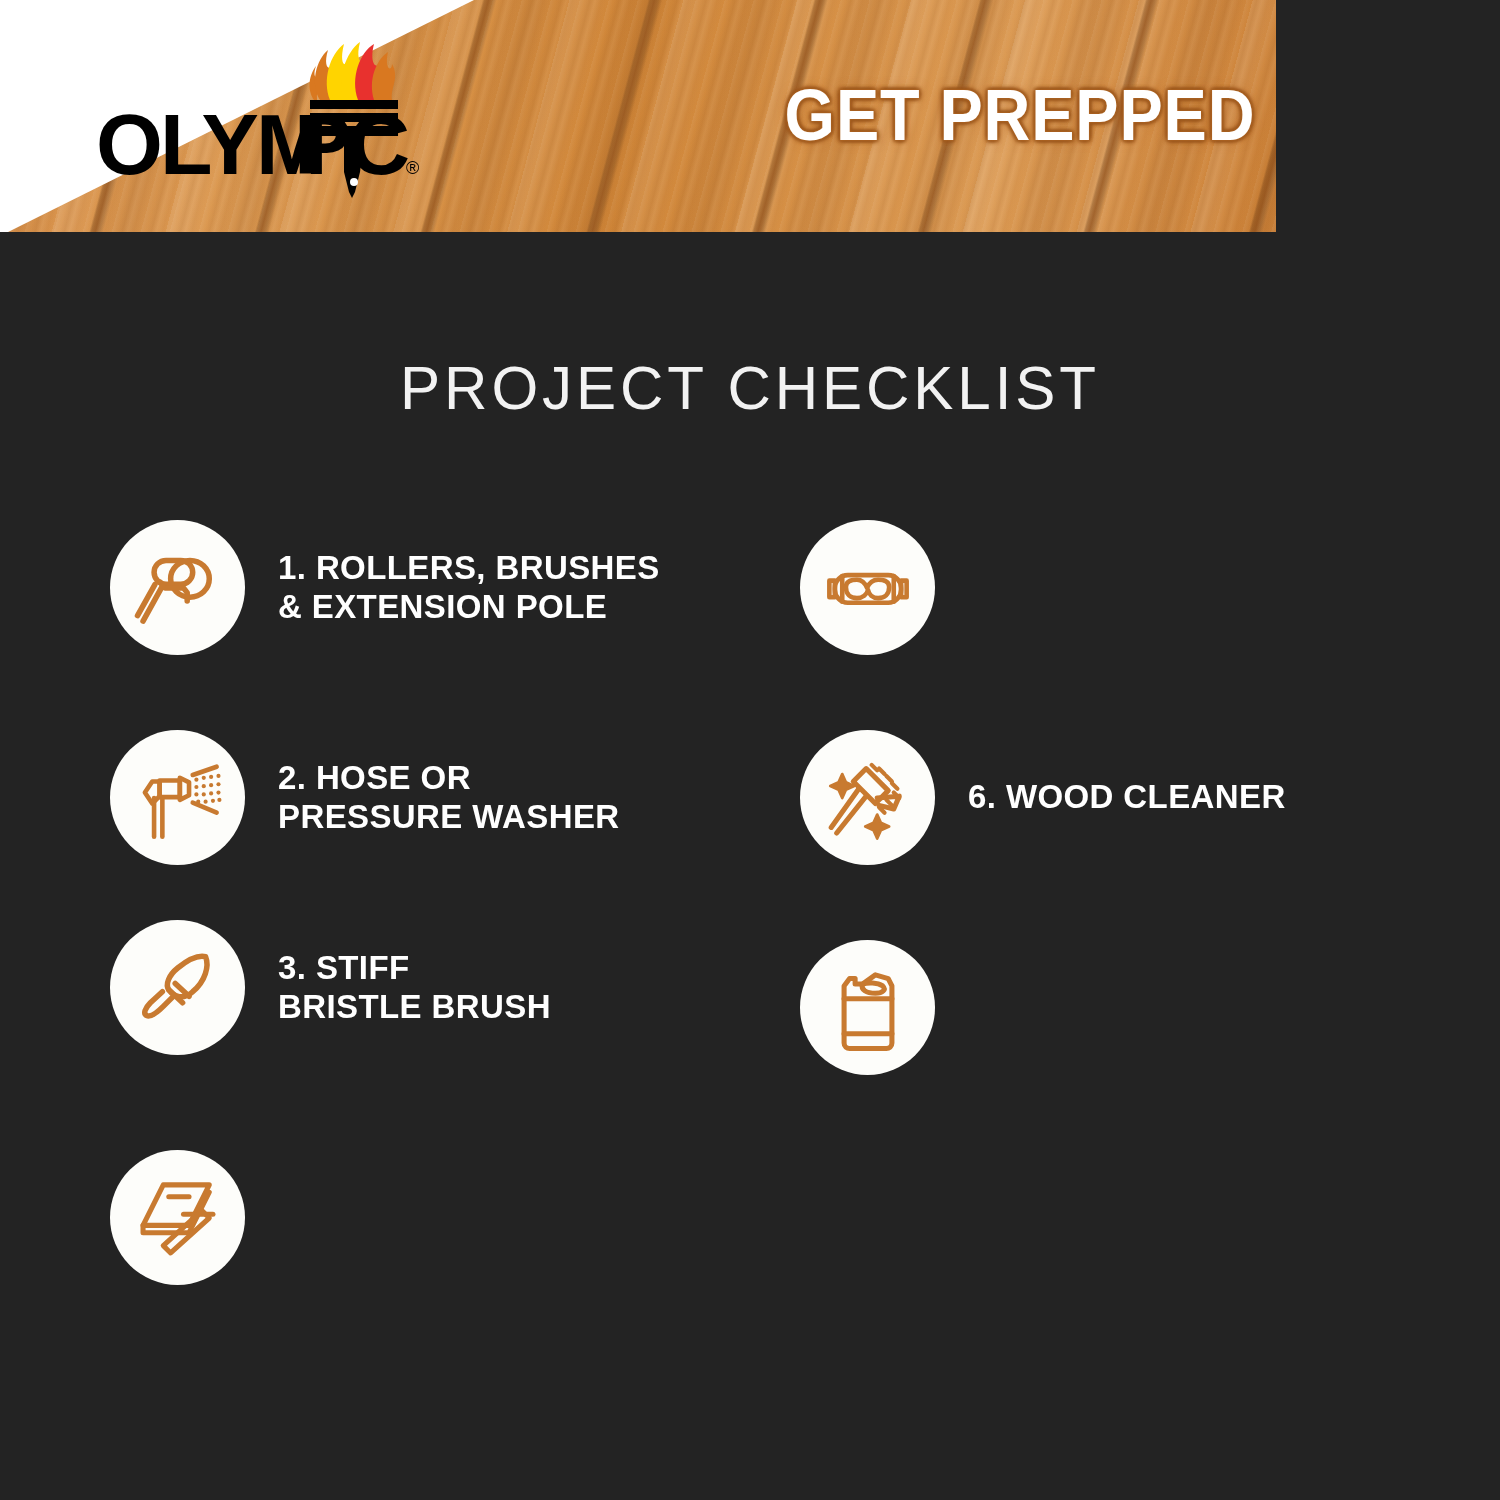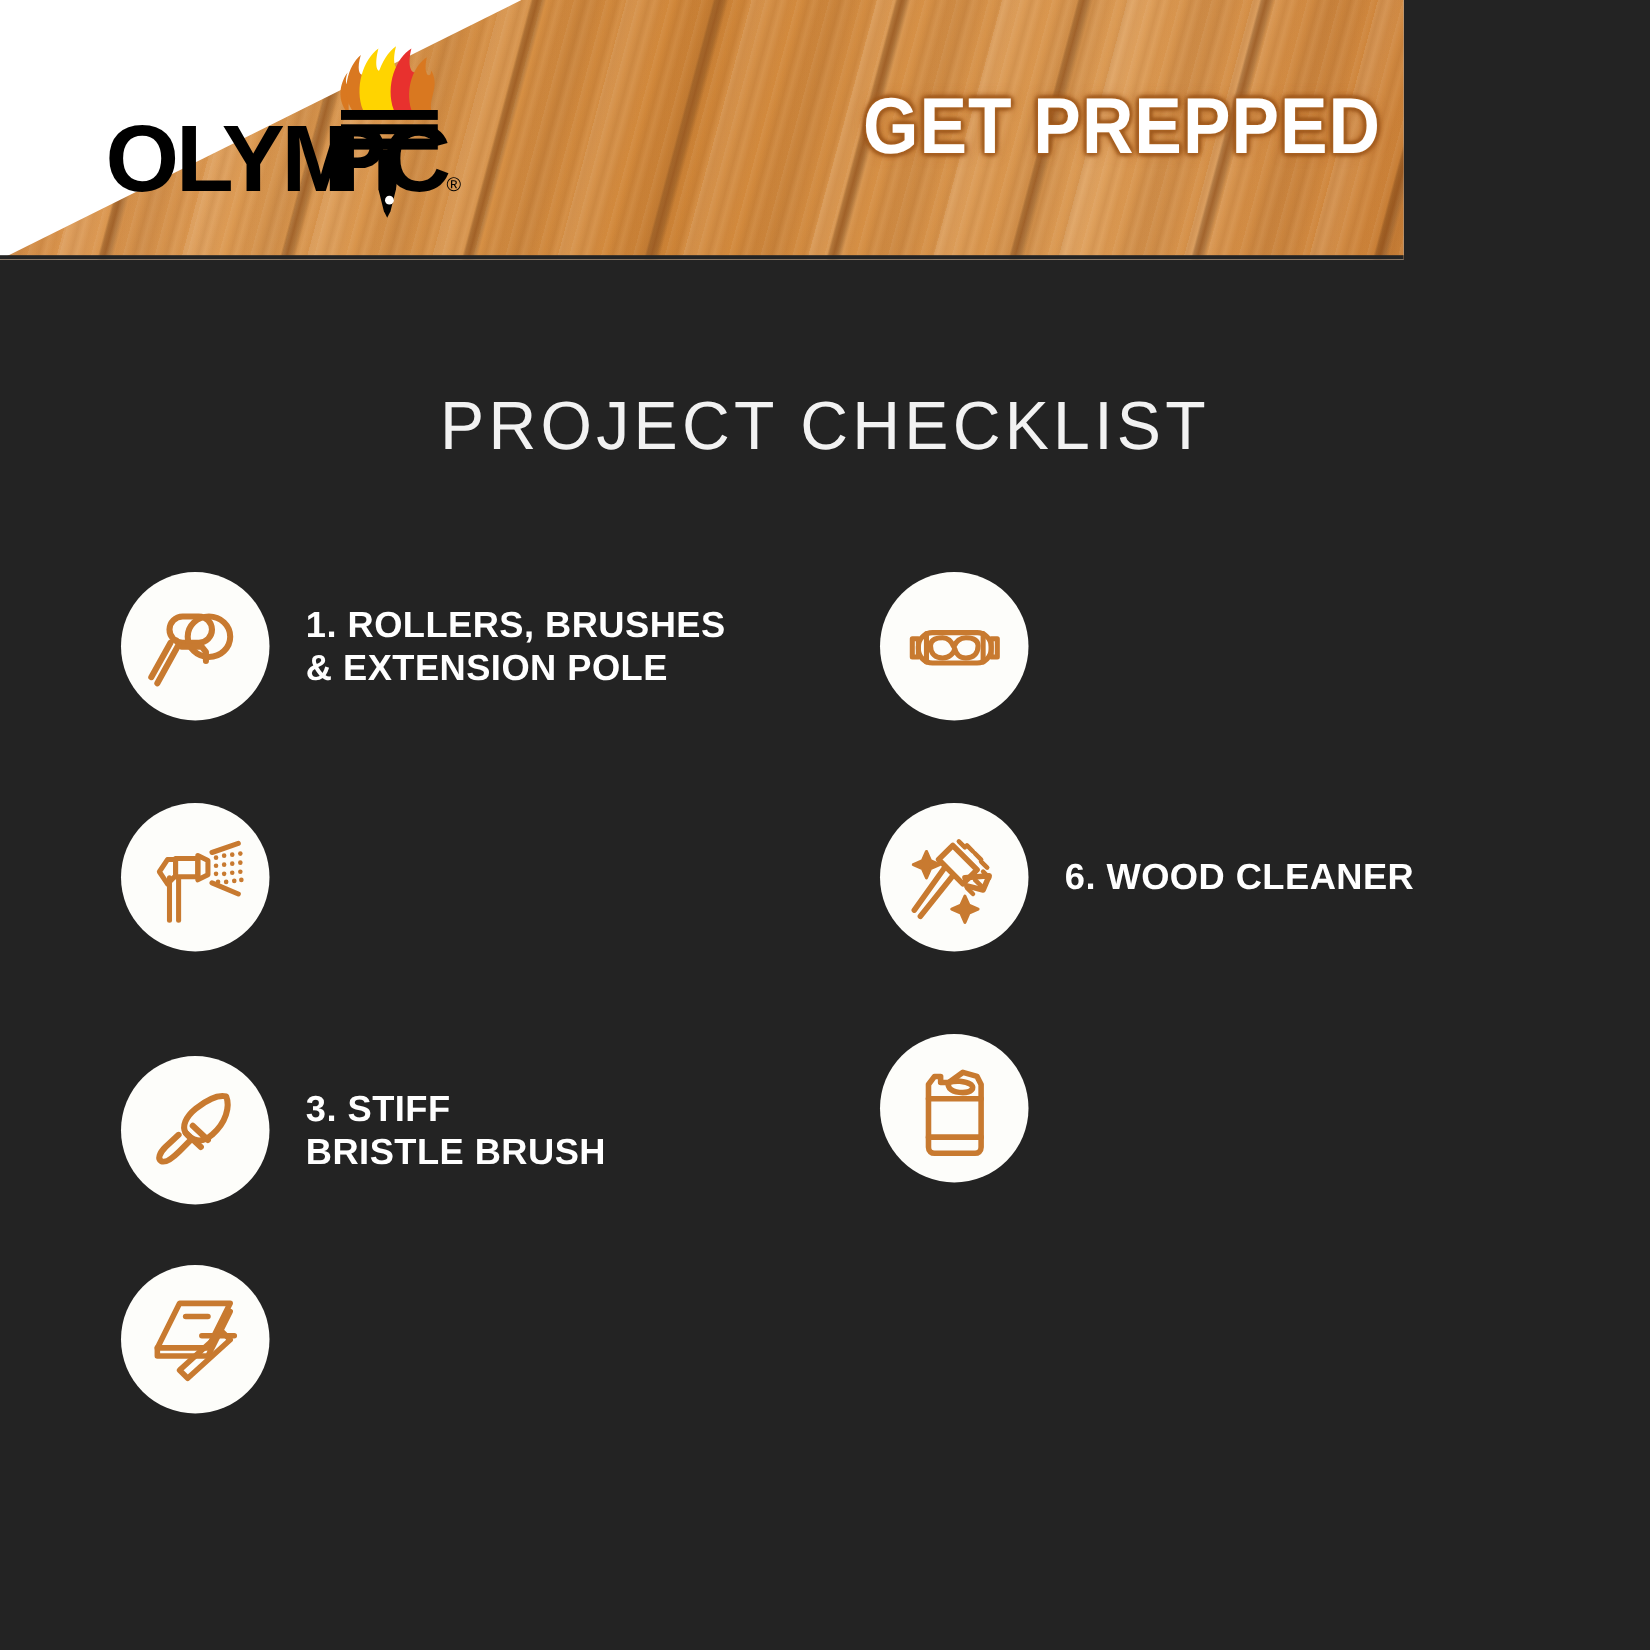--- a/index.html
+++ b/index.html
@@ -209,23 +209,27 @@
               <path d="M78 46 L78 46.1"></path>
               <path d="M86 45 L86 45.1"></path>
               <path d="M94 44 L94 44.1"></path>
             <path d="M72 54 L72 54.1"></path>
               <path d="M80 54 L80 54.1"></path>
               <path d="M88 53 L88 53.1"></path>
               <path d="M95 52 L95 52.1"></path>
           </g>
         </svg>
       </div>
-    </div>
-
-    <div class="item" style="top:440px;">
+      <div class="item-text">
+        <div class="item-label">2. HOSE OR
+PRESSURE WASHER</div>
+      </div>
+    </div>
+
+    <div class="item" style="top:400px;">
       <div class="icon-circle">
         <svg viewBox="0 0 100 100" fill="none" stroke="#C87A30" stroke-width="6" stroke-linecap="round" stroke-linejoin="round">
           <path d="M80 16 C84 26 80 42 66 54 C56 63 46 60 40 52 C36 46 40 36 50 28 C60 20 72 14 80 16 Z"></path>
           <path d="M40 52 L55 66"></path>
           <path d="M47 45 L62 59"></path>
           <path d="M46 58 L34 70 C26 78 20 82 16 80 C12 78 14 72 20 66 L33 54"></path>
         </svg>
       </div>
       <div class="item-text">
         <div class="item-label">3. STIFF

